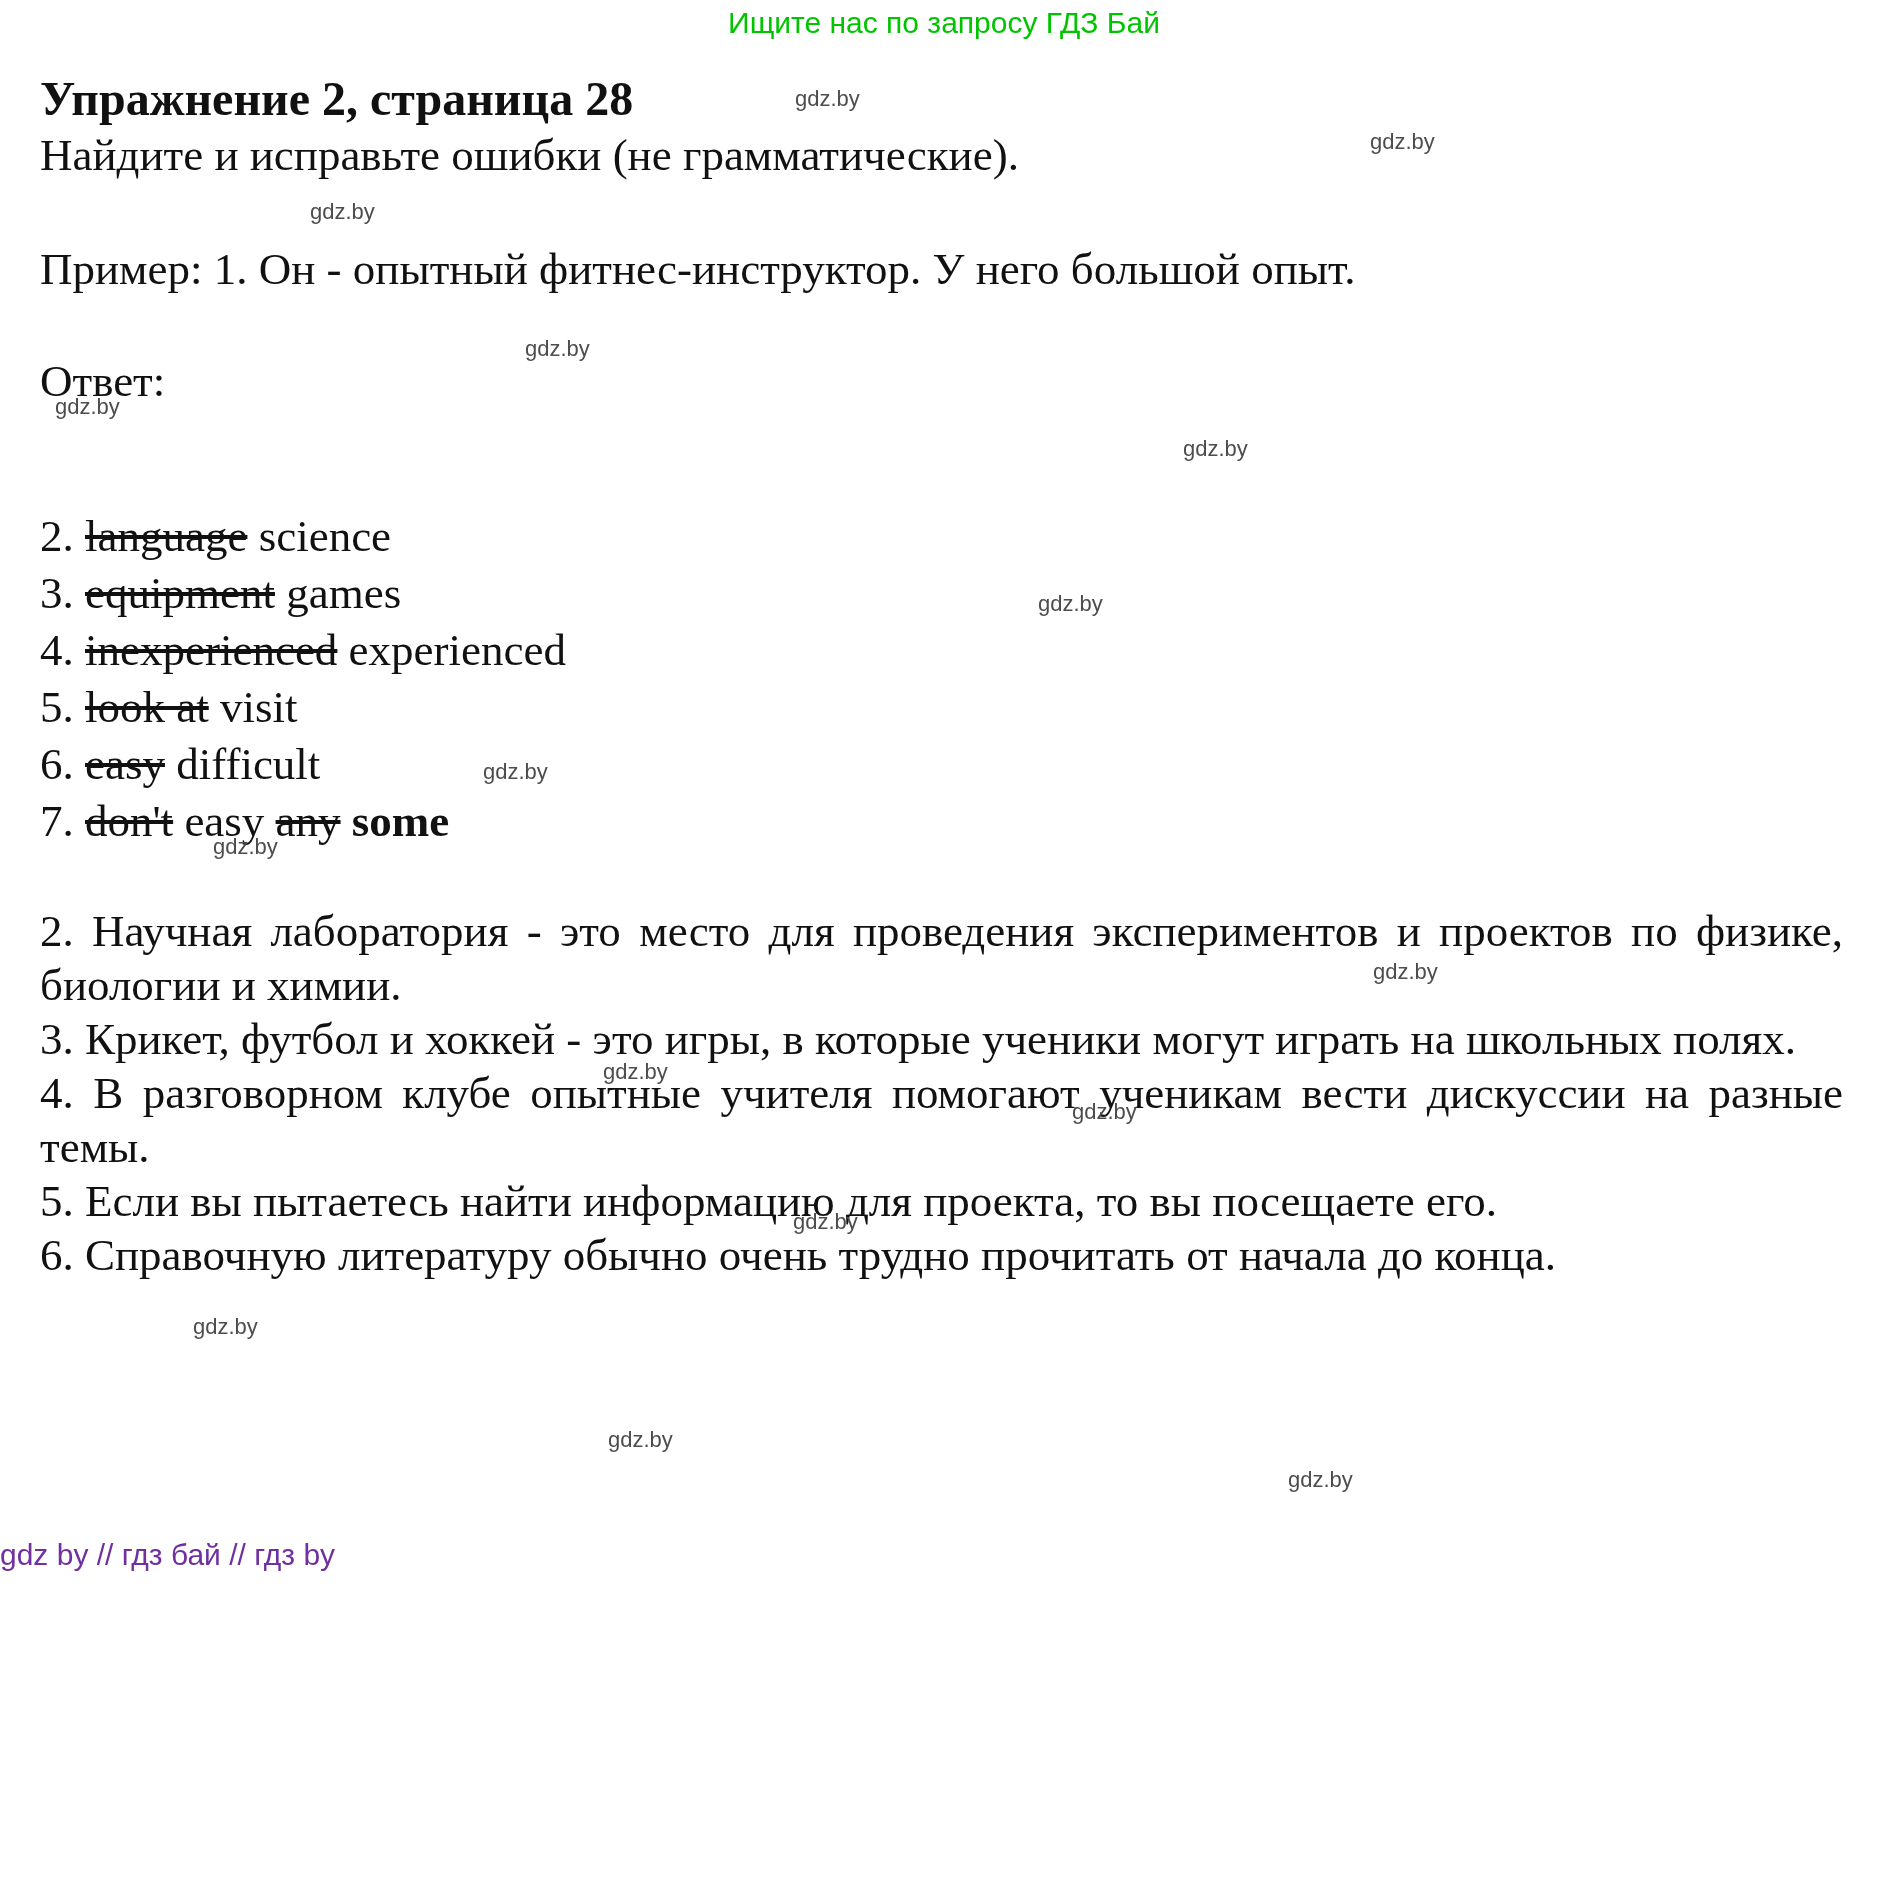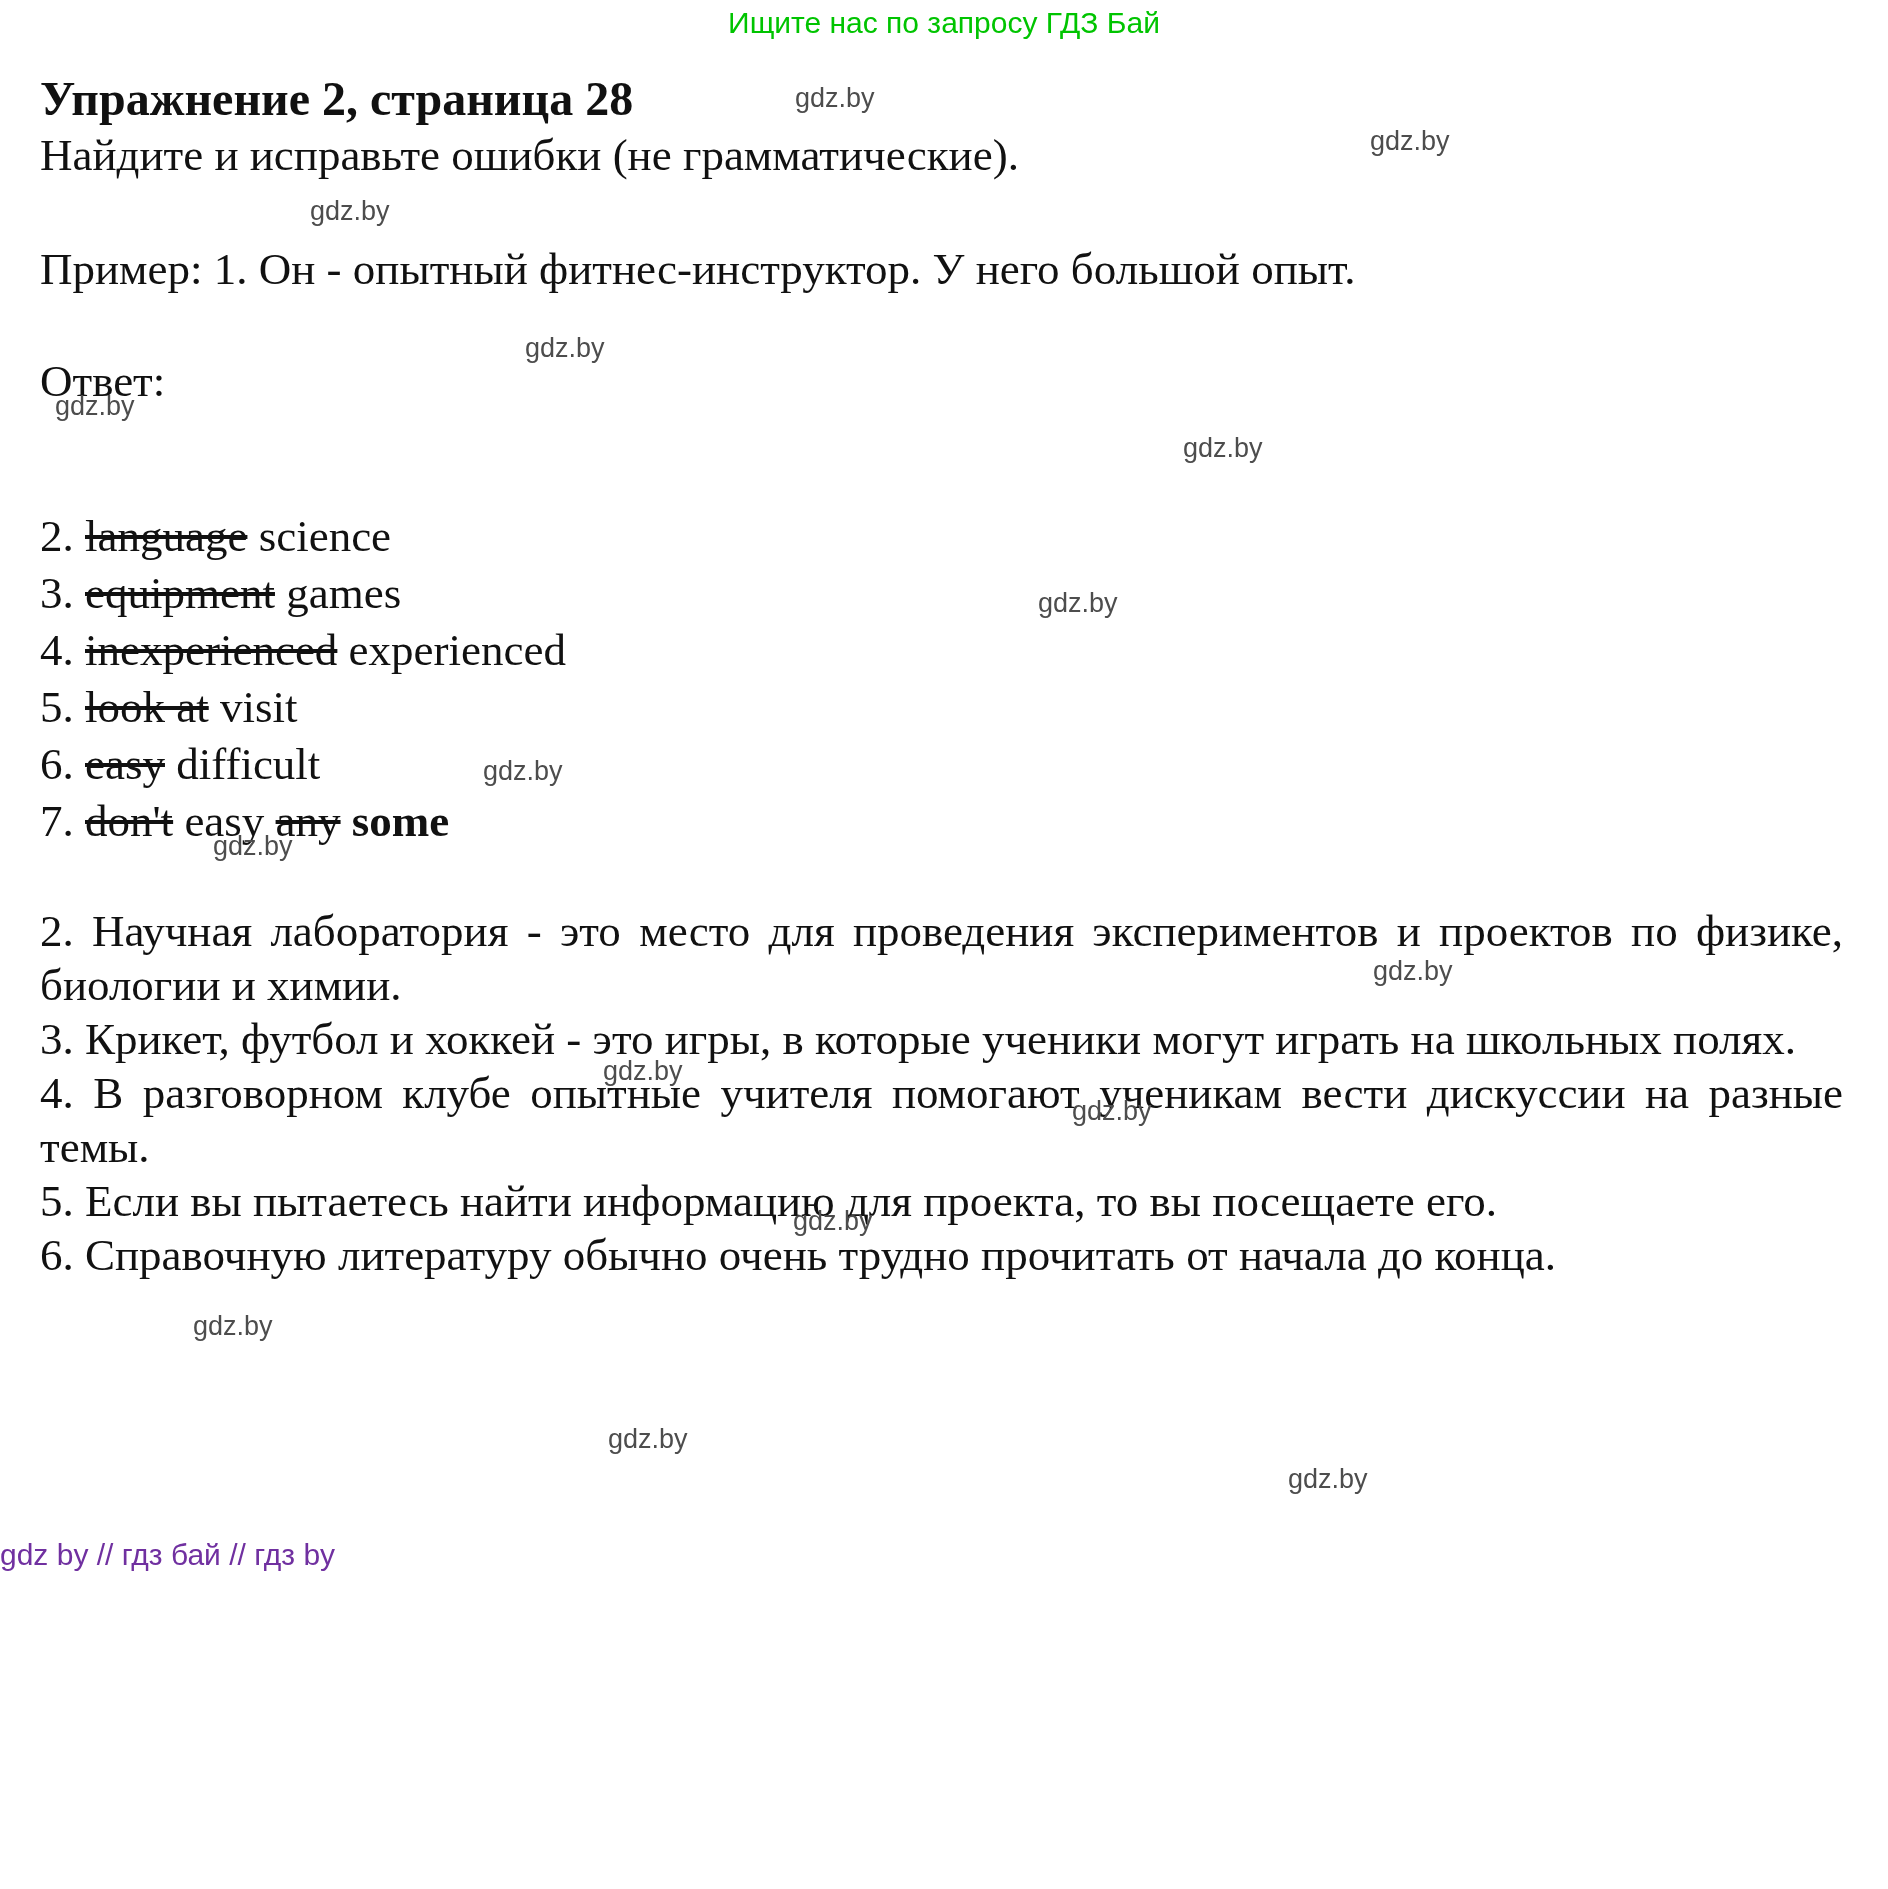--- a/index.html
+++ b/index.html
@@ -58,21 +58,21 @@
   }
   .translations p {
     font-size: 45px;
     line-height: 54px;
     text-align: justify;
     margin: 0;
   }
   .watermark {
     position: absolute;
     font-family: "Liberation Sans", sans-serif;
-    font-size: 27px;
+    font-size: 22px;
     line-height: 27px;
     white-space: nowrap;
   }
   .footer {
     position: absolute;
     top: 1538px;
     left: 0;
     right: 0;
     font-family: "Liberation Sans", sans-serif;
     font-size: 30px;

